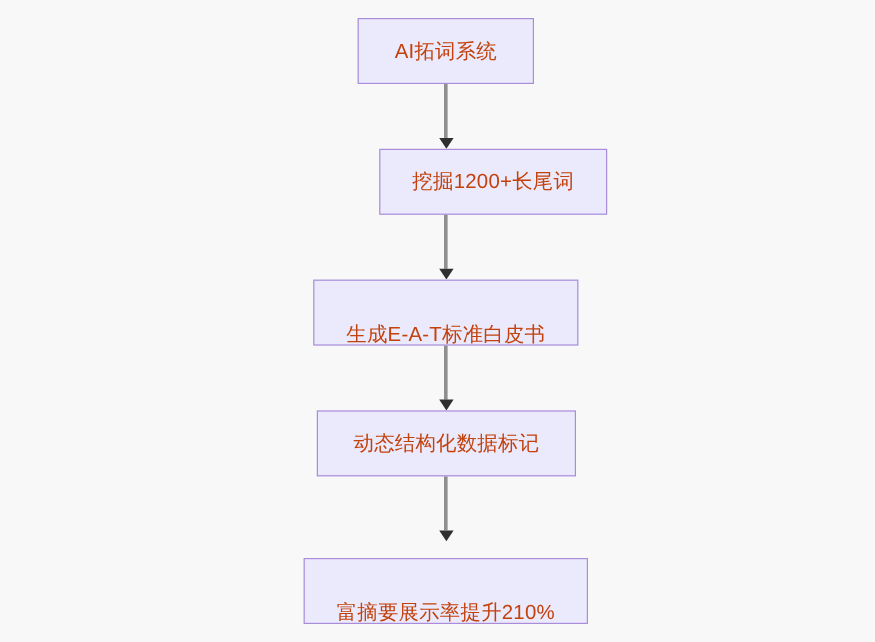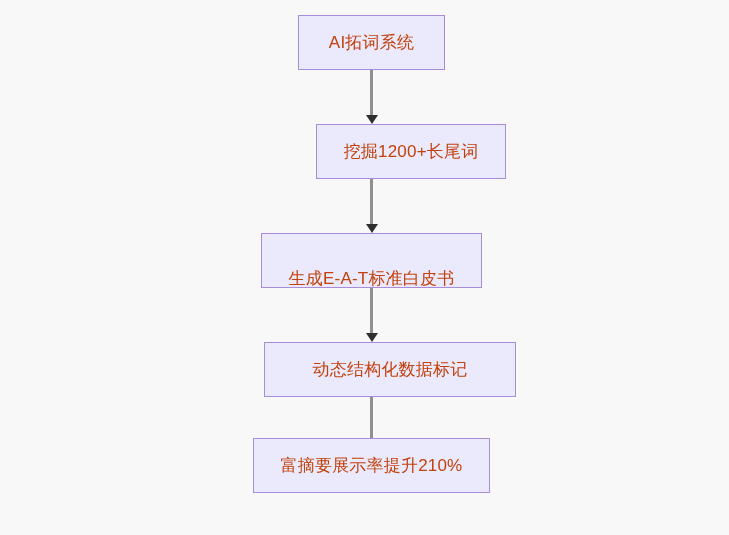--- a/index.html
+++ b/index.html
@@ -64,22 +64,22 @@
     height: 0;
     border-left: 6px solid transparent;
     border-right: 6px solid transparent;
     border-top: 9px solid #2f2f2f;
   }
 
   
   .n0 { left: 298px; top: 15px;  width: 147px; }
   .n1 { left: 276px; top: 124px; width: 190px; margin-left: 40px; }
   .n2 { left: 261px; top: 233px; width: 221px; align-items: flex-end; }
-  .n3 { left: 264px; top: 342px; width: 252px; }
-  .n4 { left: 253px; top: 438px; width: 237px; }
+  .n3 { left: 264px; top: 342px; width: 216px; }
+  .n4 { left: 253px; top: 465px; width: 237px; align-items: flex-end; }
 
   
   .e0 { left: 371.5px; top: 70px;  }
   .e0 .edge-line  { height: 45px; }
   .e0 .edge-arrow { top: 45px; }
 
   .e1 { left: 371.5px; top: 179px; }
   .e1 .edge-line  { height: 45px; }
   .e1 .edge-arrow { top: 45px; }
 

